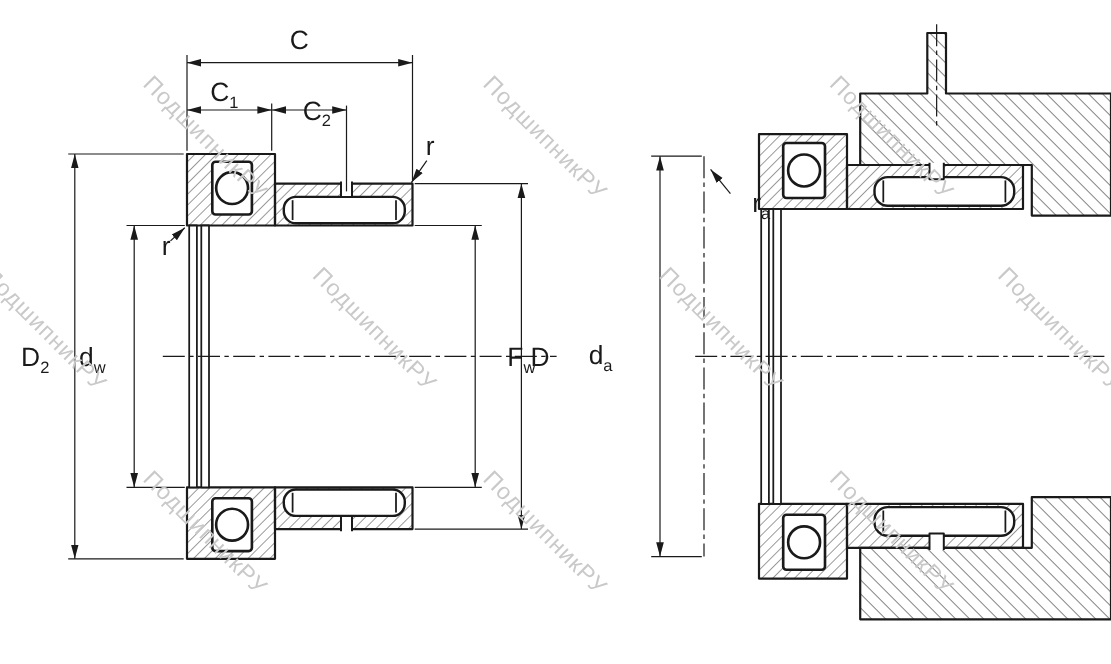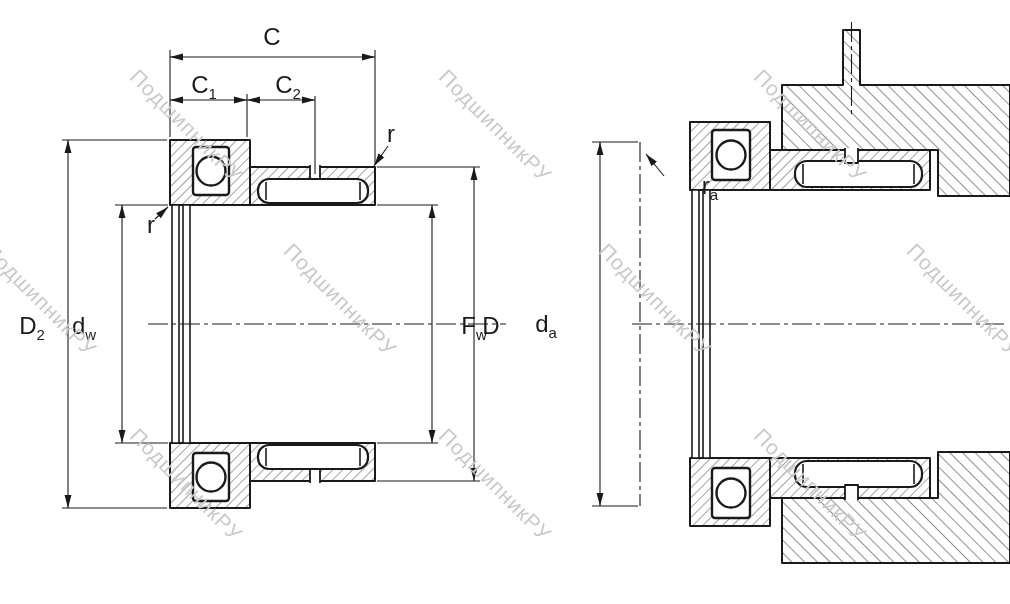--- a/index.html
+++ b/index.html
@@ -125,29 +125,29 @@
       <line x1="592" y1="142" x2="638" y2="142"></line>
       <line x1="592" y1="506" x2="638" y2="506"></line>
       <line x1="600" y1="142" x2="600" y2="506" marker-start="url(#arr)" marker-end="url(#arr)"></line>
       <line x1="664" y1="176" x2="646" y2="154" marker-end="url(#arr)"></line>
     </g>
   </svg>
 
   <div>
     <div class="dim-label" style="left:272px;top:39px"><span>C</span><sub></sub></div>
     <div class="dim-label" style="left:204px;top:87px"><span>C</span><sub>1</sub></div>
-    <div class="dim-label" style="left:288px;top:87px"><span>C</span><sub>2</sub></div>
+    <div class="dim-label" style="left:288px;top:104px"><span>C</span><sub>2</sub></div>
     <div class="dim-label" style="left:391px;top:136px"><span>r</span><sub></sub></div>
     <div class="dim-label" style="left:151px;top:227px"><span>r</span><sub></sub></div>
     <div class="dim-label" style="left:32px;top:328px"><span>D</span><sub>2</sub></div>
     <div class="dim-label" style="left:84px;top:328px"><span>d</span><sub>w</sub></div>
     <div class="dim-label" style="left:474px;top:328px"><span>F</span><sub>w</sub></div>
     <div class="dim-label" style="left:491px;top:328px"><span>D</span><sub></sub></div>
     <div class="dim-label" style="left:546px;top:326px"><span>d</span><sub>a</sub></div>
-    <div class="dim-label" style="left:710px;top:188px"><span>r</span><sub>a</sub></div>
+    <div class="dim-label" style="left:692px;top:188px"><span>r</span><sub>a</sub></div>
   </div>
 
   <div>
     <div class="watermark" style="left:186px;top:126px">ПодшипникРУ</div>
     <div class="watermark" style="left:495px;top:126px">ПодшипникРУ</div>
     <div class="watermark" style="left:810px;top:126px">ПодшипникРУ</div>
     <div class="watermark" style="left:40px;top:300px">ПодшипникРУ</div>
     <div class="watermark" style="left:340px;top:300px">ПодшипникРУ</div>
     <div class="watermark" style="left:655px;top:300px">ПодшипникРУ</div>
     <div class="watermark" style="left:963px;top:300px">ПодшипникРУ</div>

